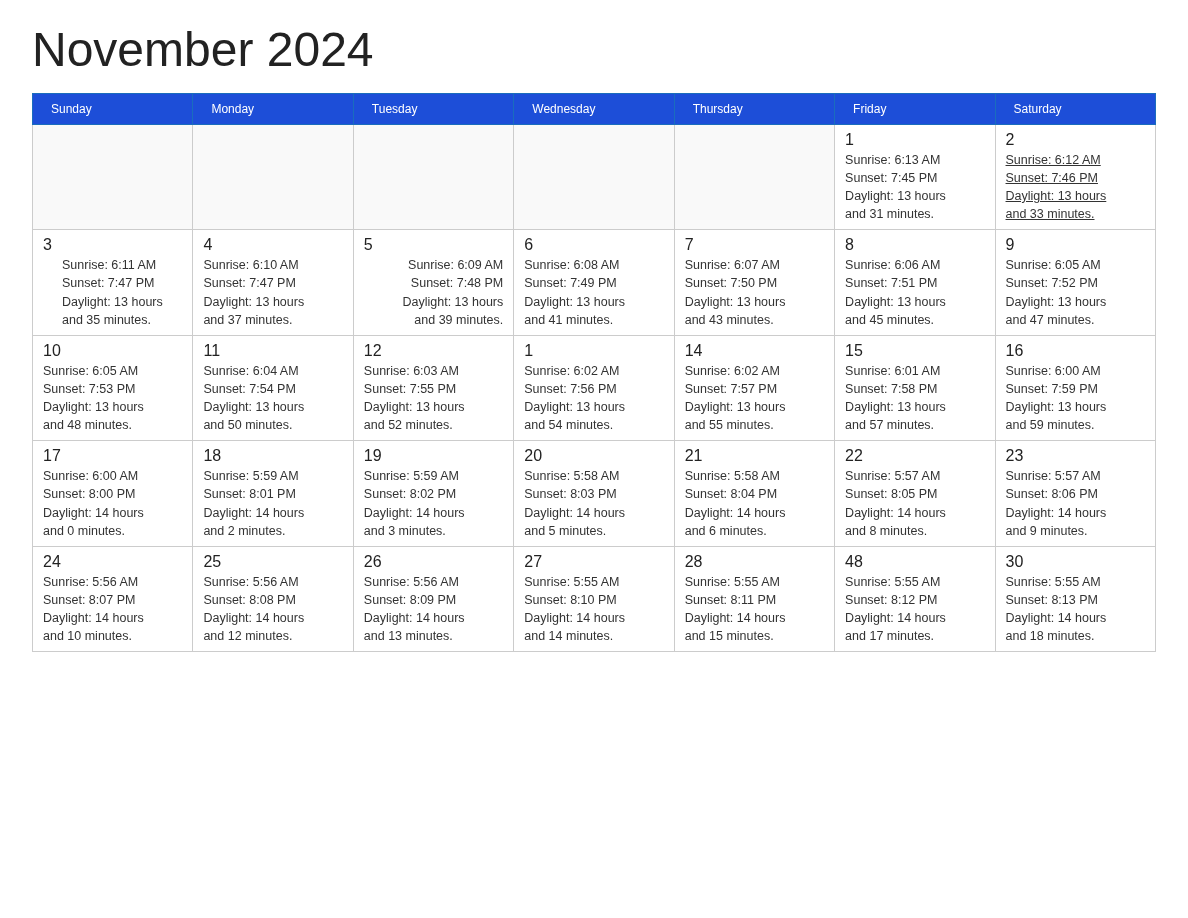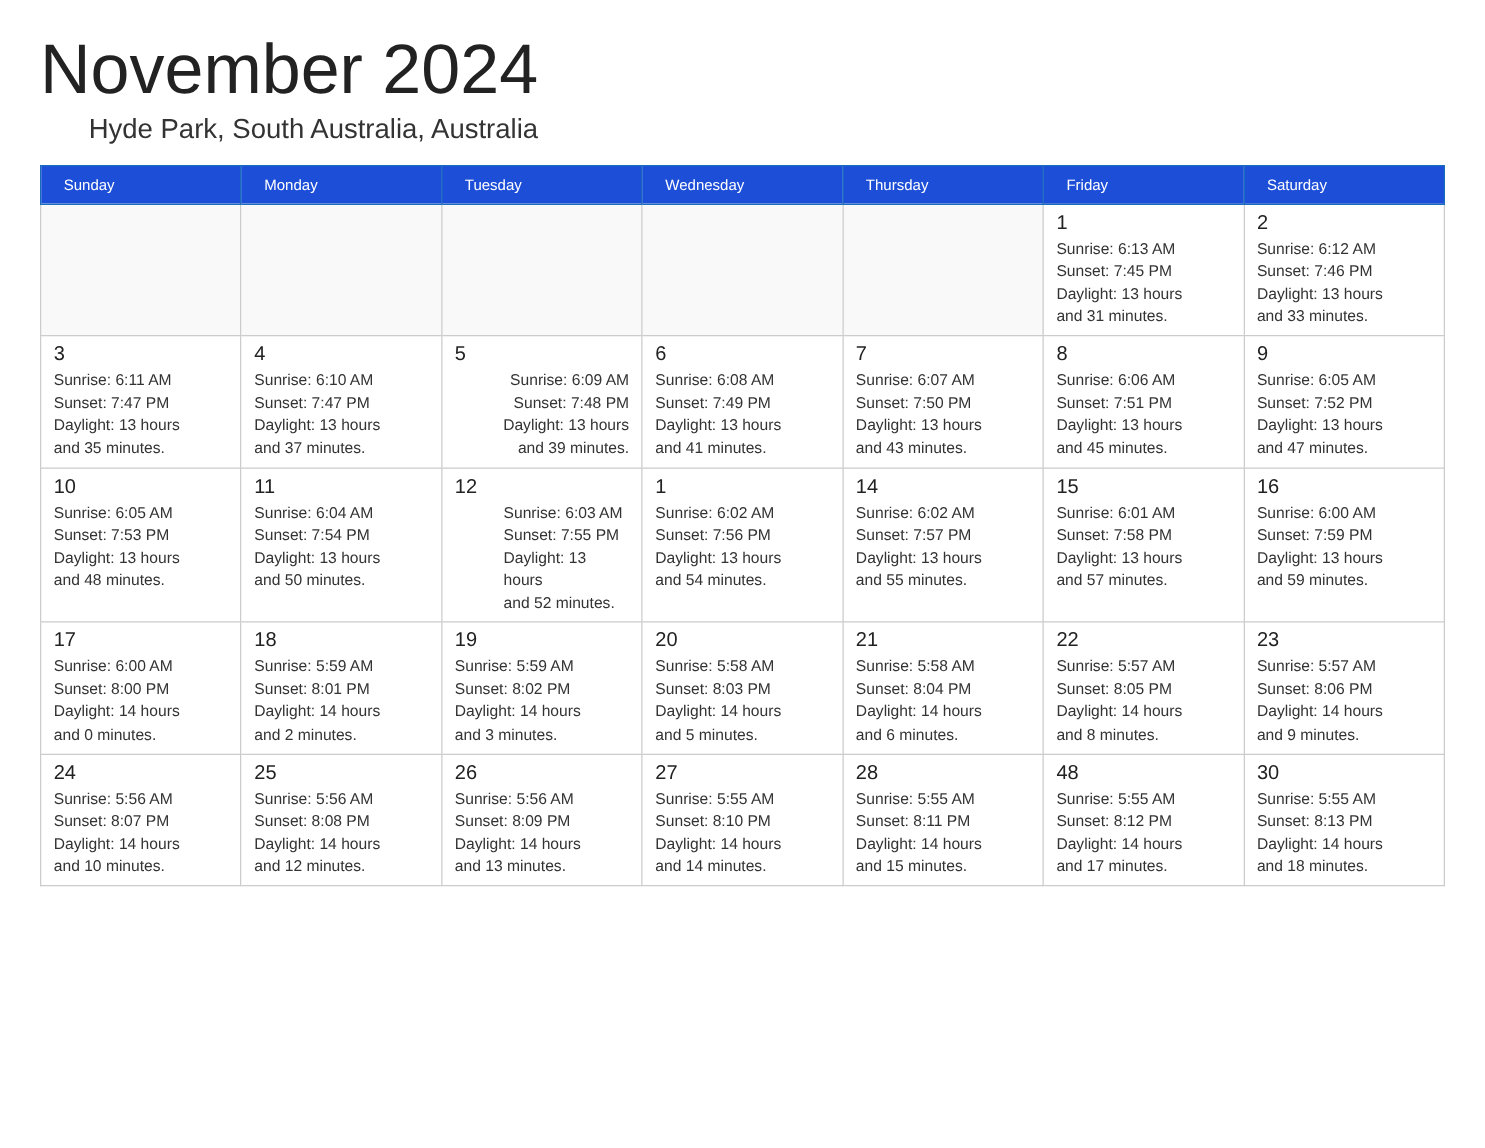--- a/index.html
+++ b/index.html
@@ -43,21 +43,21 @@
       border-bottom: 16px solid #1a6dbd;
       margin-left: 3px;
       vertical-align: middle;
       position: relative;
       top: -2px;
     }
     .title-area {
       text-align: right;
     }
     .month-title {
-      font-size: 56px;
+      font-size: 48px;
       font-weight: normal;
       color: #222;
       line-height: 1.1;
     }
     .location-title {
       font-size: 22px;
       color: #333;
       margin-top: 4px;
     }
     .calendar-table {
@@ -101,21 +101,20 @@
     .empty-cell {
       background: #f9f9f9;
     }
   </style>
 </head>
 <body>
 
 <div class="header-area">
   <div class="title-area">
     <div class="month-title">November 2024</div>
-    <div class="location-title">Hyde Park, South Australia, Australia</div>
   </div>
 </div>
 
 <table class="calendar-table">
   <thead>
     <tr>
       <th>Sunday</th>
       <th>Monday</th>
       <th>Tuesday</th>
       <th>Wednesday</th>
@@ -133,30 +132,30 @@
         <td class="empty-cell"></td>
         <td>
           <span class="day-num">1</span>
           <div class="day-info" style="white-space: pre-line;">Sunrise: 6:13 AM
 Sunset: 7:45 PM
 Daylight: 13 hours
 and 31 minutes.</div>
         </td>
         <td>
           <span class="day-num">2</span>
-          <div class="day-info" style="white-space: pre-line;">Sunrise: 6:12 AM
+          <div class="day-info" style="white-space: pre-line; text-decoration: underline;">Sunrise: 6:12 AM
 Sunset: 7:46 PM
 Daylight: 13 hours
 and 33 minutes.</div>
         </td>
       </tr>
       <tr class="week-row">
         <td>
           <span class="day-num">3</span>
-          <div class="day-info" style="white-space: pre-line;">Sunrise: 6:11 AM
+          <div class="day-info" style="white-space: pre-line; margin-left: 19px;">Sunrise: 6:11 AM
 Sunset: 7:47 PM
 Daylight: 13 hours
 and 35 minutes.</div>
         </td>
         <td>
           <span class="day-num">4</span>
           <div class="day-info" style="white-space: pre-line;">Sunrise: 6:10 AM
 Sunset: 7:47 PM
 Daylight: 13 hours
 and 37 minutes.</div>
@@ -207,21 +206,21 @@
         </td>
         <td>
           <span class="day-num">11</span>
           <div class="day-info" style="white-space: pre-line;">Sunrise: 6:04 AM
 Sunset: 7:54 PM
 Daylight: 13 hours
 and 50 minutes.</div>
         </td>
         <td>
           <span class="day-num">12</span>
-          <div class="day-info" style="white-space: pre-line; margin-left: 39px;">Sunrise: 6:03 AM
+          <div class="day-info" style="white-space: pre-line;">Sunrise: 6:03 AM
 Sunset: 7:55 PM
 Daylight: 13 hours
 and 52 minutes.</div>
         </td>
         <td>
           <span class="day-num">1</span>
           <div class="day-info" style="white-space: pre-line;">Sunrise: 6:02 AM
 Sunset: 7:56 PM
 Daylight: 13 hours
 and 54 minutes.</div>

